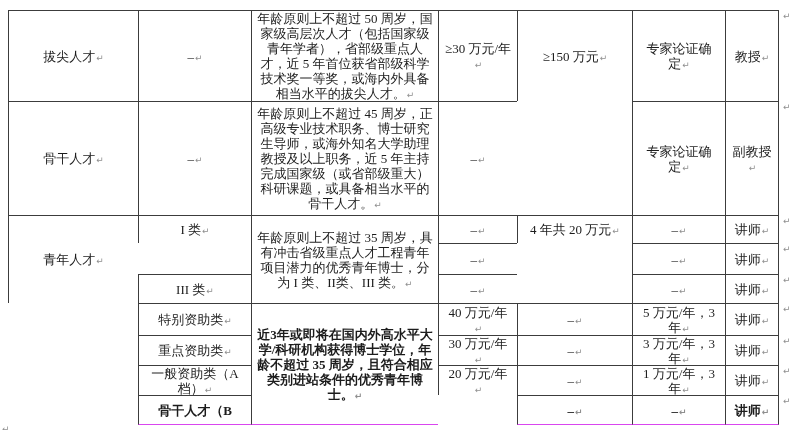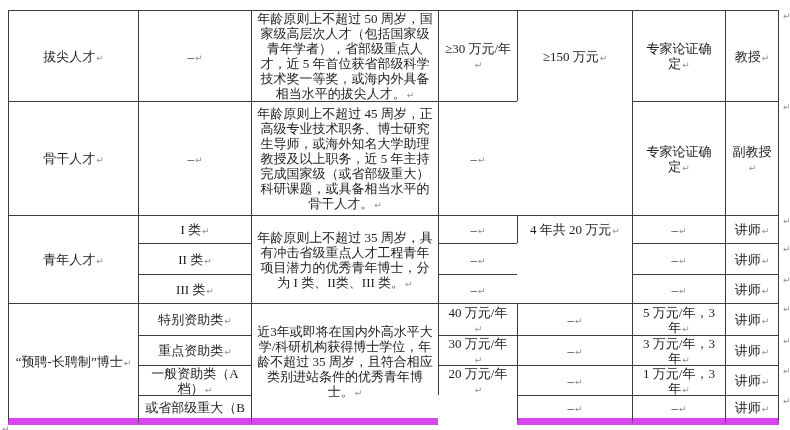--- a/index.html
+++ b/index.html
@@ -18,21 +18,21 @@
   }
   .c{
     box-sizing:border-box;
     border-left:1px solid #3c3c3c;
     border-top:1px solid #3c3c3c;
     display:flex;align-items:center;justify-content:center;
     text-align:center;
     padding:0 6px;
   }
   .r{border-right:1px solid #3c3c3c;}
-  .b{border-bottom:7px solid #d946ef;}
+  .b{border-bottom:1px solid #d946ef;font-weight:bold;}
   .desc{padding:0 4px;}
   .p8{padding:0 8px;}
   .gut{
     box-sizing:border-box;border:none;
     display:flex;align-items:flex-start;justify-content:flex-start;
     padding:2px 0 0 3px;
   }
   .mark{
     font-size:9px;line-height:9px;color:#8f8f8f;
     font-family:"DejaVu Sans",sans-serif;
@@ -115,23 +115,20 @@
   <div class="c p8" style="grid-area:3/6">
       <span class="pm">–<span class="mark">↵</span></span>
     </div>
   <div class="c r" style="grid-area:3/7">
       <span class="pm">讲师<span class="mark">↵</span></span>
     </div>
   <div class="gut" style="grid-area:3/8">
       <span class="mark">↵</span>
     </div>
 
-  <div class="c" style="grid-area:4/2">
-      <span class="pm">II 类<span class="mark">↵</span></span>
-    </div>
   <div class="c" style="grid-area:4/4">
       <span class="pm">–<span class="mark">↵</span></span>
     </div>
   <div class="c p8" style="grid-area:4/6">
       <span class="pm">–<span class="mark">↵</span></span>
     </div>
   <div class="c r" style="grid-area:4/7">
       <span class="pm">讲师<span class="mark">↵</span></span>
     </div>
   <div class="gut" style="grid-area:4/8">
@@ -147,23 +144,20 @@
   <div class="c p8" style="grid-area:5/6">
       <span class="pm">–<span class="mark">↵</span></span>
     </div>
   <div class="c r" style="grid-area:5/7">
       <span class="pm">讲师<span class="mark">↵</span></span>
     </div>
   <div class="gut" style="grid-area:5/8">
       <span class="mark">↵</span>
     </div>
 
-  <div class="c b" style="grid-area:6/1/10/2">
-      <span class="pm">“预聘-长聘制”博士<span class="mark">↵</span></span>
-    </div>
   <div class="c desc b" style="grid-area:6/3/10/4">
       <span class="pm">近3年或即将在国内外高水平大学/科研机构获得博士学位，年龄不超过 35 周岁，且符合相应类别进站条件的优秀青年博士。<span class="mark">↵</span></span>
     </div>
 
   <div class="c" style="grid-area:6/2">
       <span class="pm">特别资助类<span class="mark">↵</span></span>
     </div>
   <div class="c" style="grid-area:6/4">
       <span class="pm">40 万元/年<span class="mark">↵</span></span>
     </div>
@@ -212,21 +206,21 @@
       <span class="pm">1 万元/年，3 年<span class="mark">↵</span></span>
     </div>
   <div class="c r" style="grid-area:8/7">
       <span class="pm">讲师<span class="mark">↵</span></span>
     </div>
   <div class="gut" style="grid-area:8/8">
       <span class="mark">↵</span>
     </div>
 
   <div class="c b" style="grid-area:9/2">
-      <span>或省部级重大（B</span>
+      <span>骨干人才（B</span>
     </div>
   <div class="c b" style="grid-area:9/5">
       <span class="pm">–<span class="mark">↵</span></span>
     </div>
   <div class="c p8 b" style="grid-area:9/6">
       <span class="pm">–<span class="mark">↵</span></span>
     </div>
   <div class="c r b" style="grid-area:9/7">
       <span class="pm">讲师<span class="mark">↵</span></span>
     </div>

